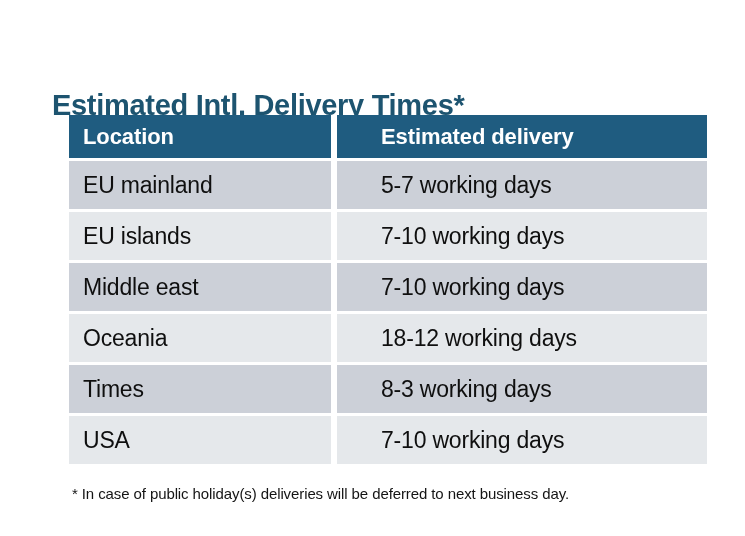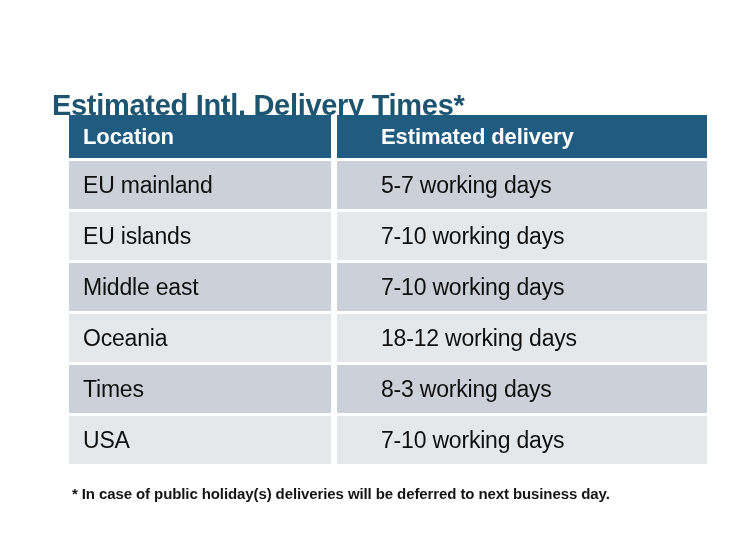--- a/index.html
+++ b/index.html
@@ -83,21 +83,20 @@
   
   .footnote {
     position: absolute;
     left: 72px;
     top: 484px;
     font-size: 15px;
     line-height: 20px;
     color: #141414;
     letter-spacing: -0.1px;
     white-space: nowrap;
-    font-weight: bold;
   }
 </style>
 </head>
 <body>
 
 <div id="page">
 
   <div class="page-title">Estimated Intl. Delivery Times*</div>
 
   <div class="delivery-table">

